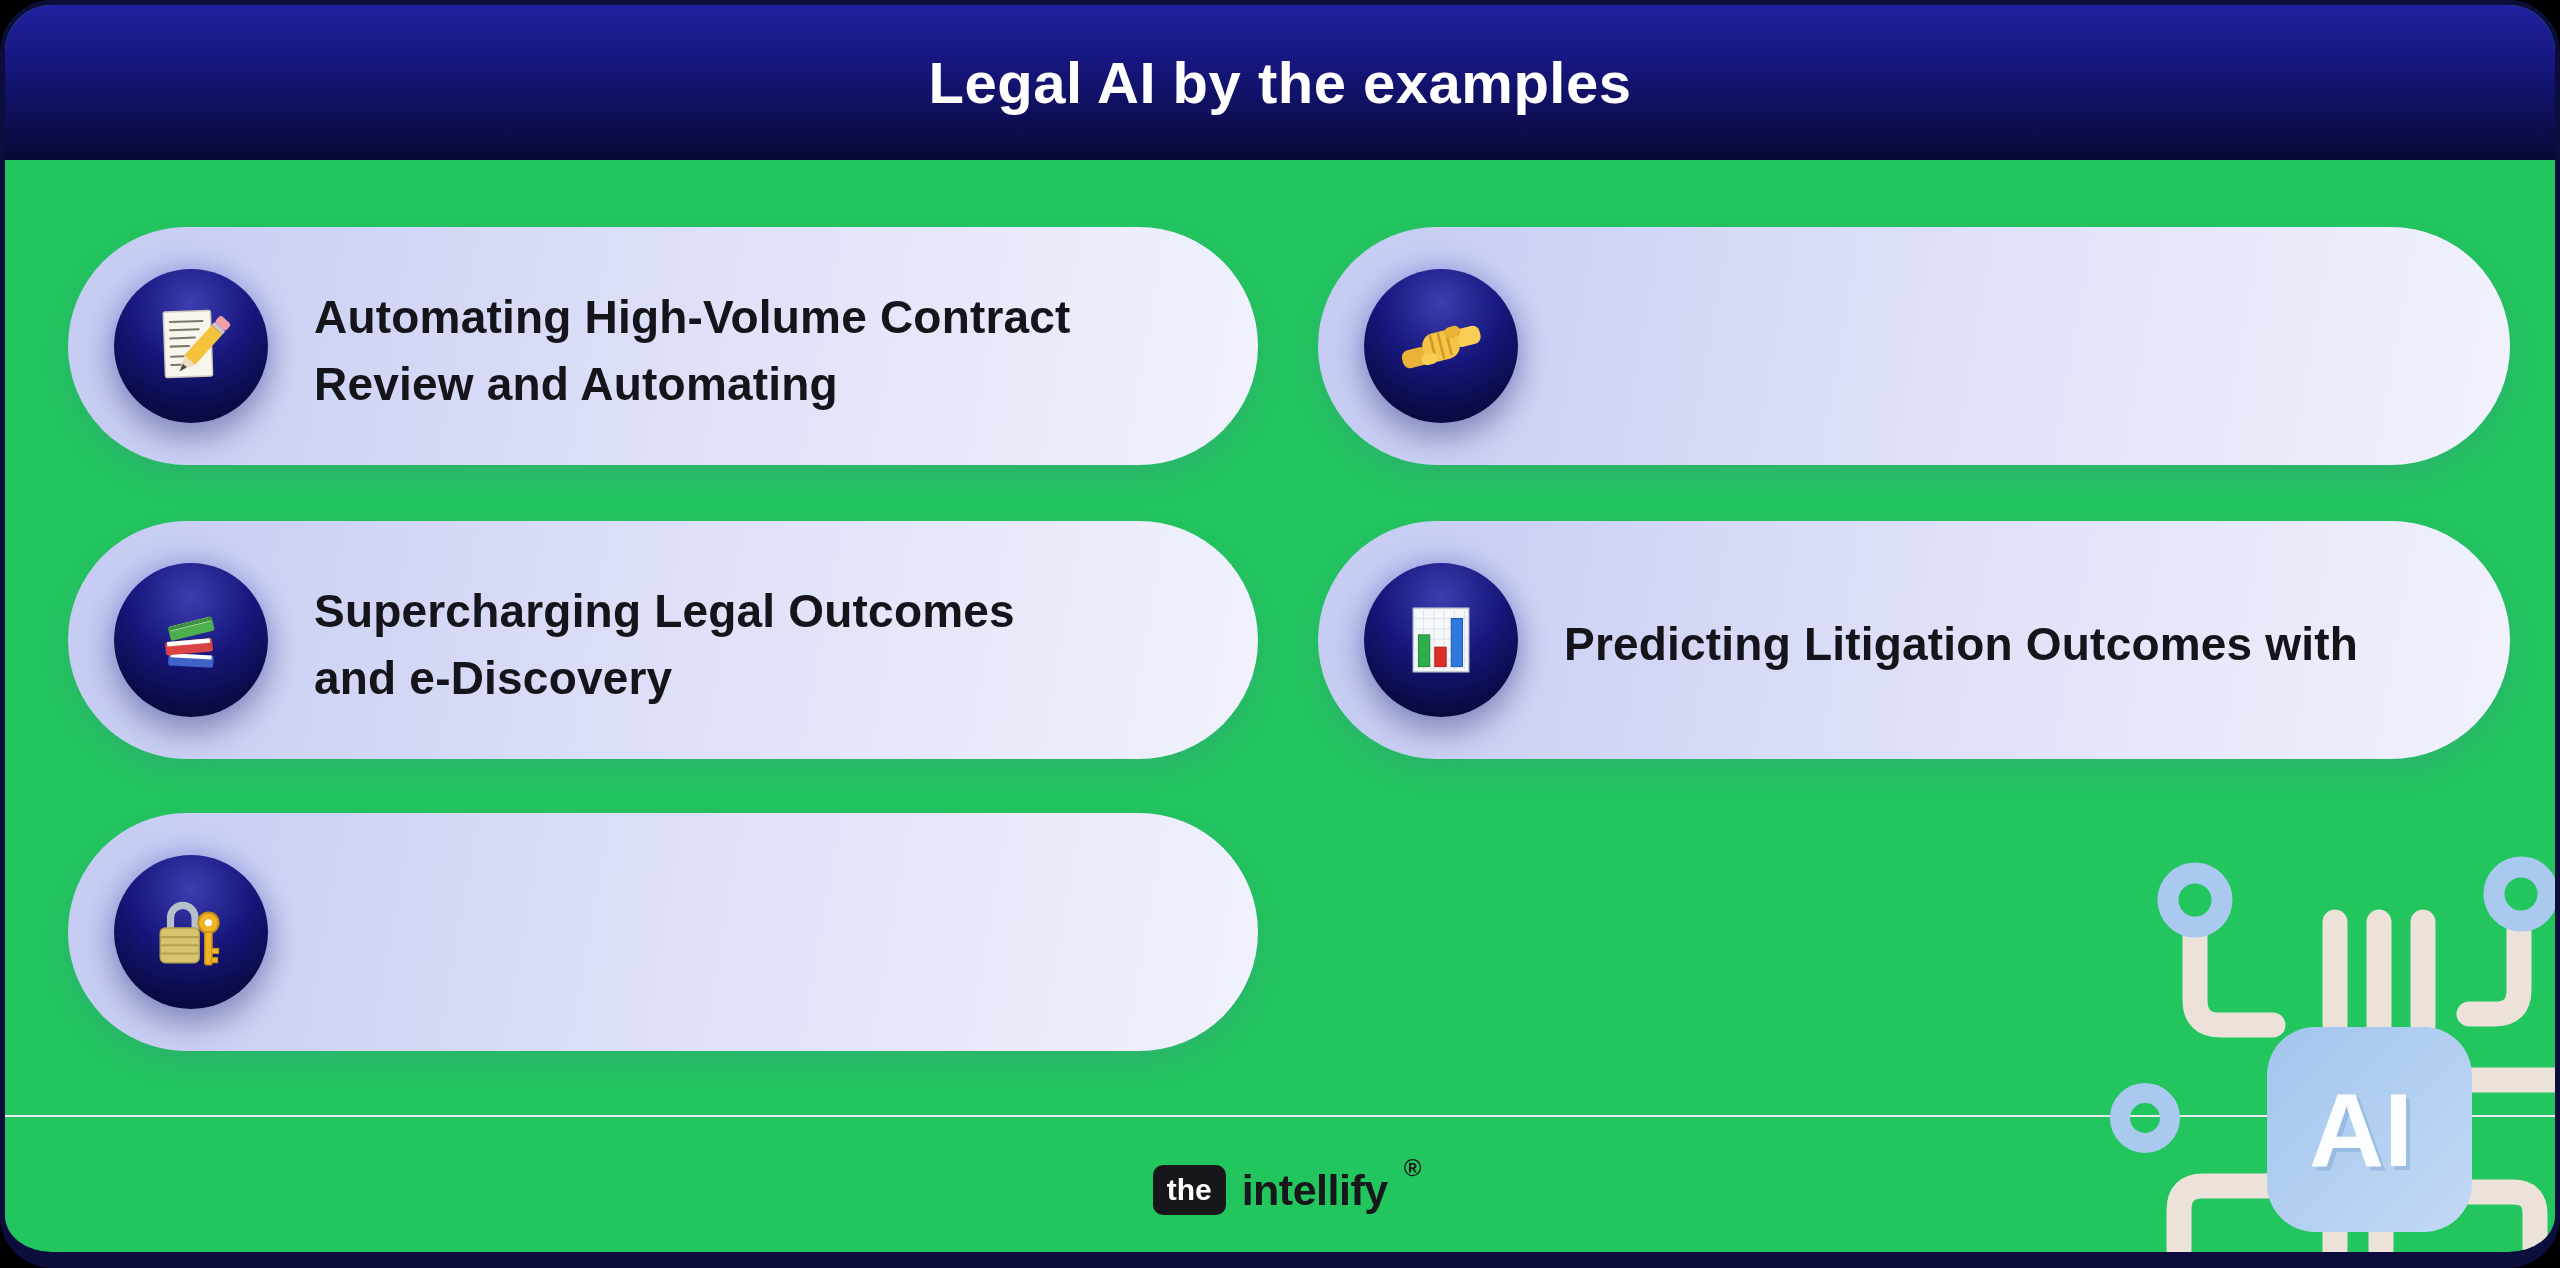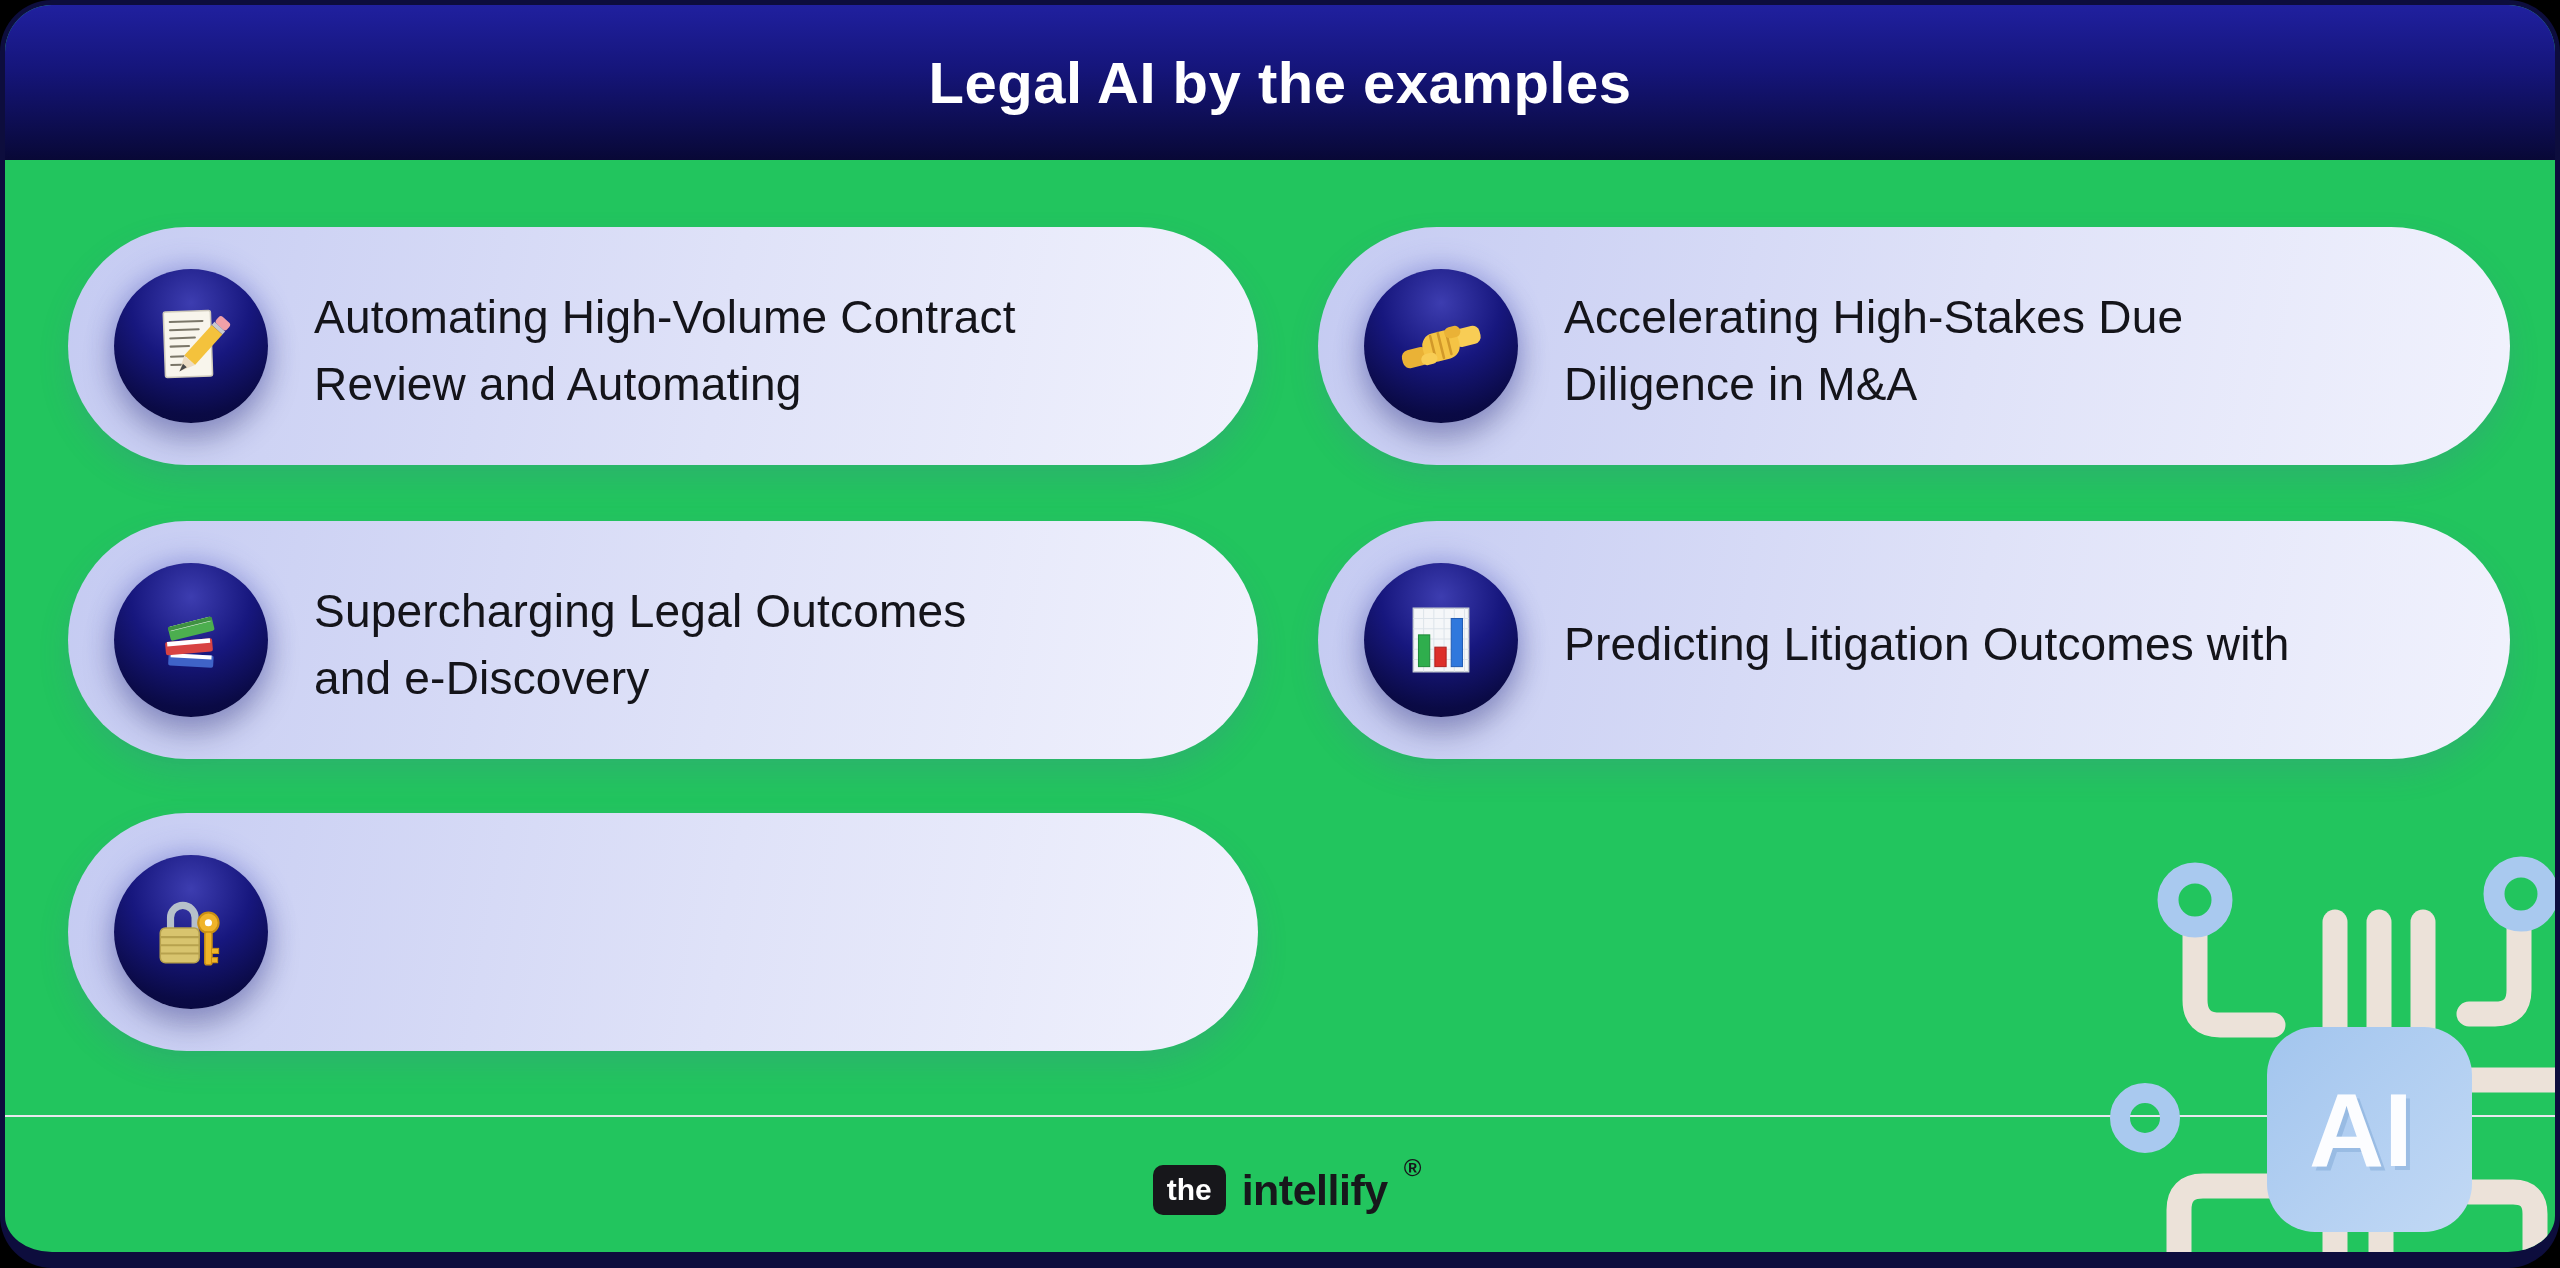--- a/index.html
+++ b/index.html
@@ -51,21 +51,21 @@
     width: 154px; height: 154px; flex: 0 0 auto;
     border-radius: 50%;
     background: radial-gradient(circle at 50% 22%, #3d3db0 0%, #17177e 42%, #0a0a45 78%, #080838 100%);
     box-shadow: 0 -4px 26px rgba(110, 120, 215, 0.45), 0 16px 30px rgba(25, 25, 90, 0.35);
     display: flex; align-items: center; justify-content: center;
   }
   .icon-circle svg { width: 86px; height: 86px; }
   .card-text {
     margin-left: 46px;
     font-size: 46px;
-    font-weight: 400;
+    font-weight: 700;
     color: #14141a;
     line-height: 1.44;
     letter-spacing: 0.2px;
     margin-top: 9px;
   }
   .card-text span { display: block; }
   
   .divider {
     position: absolute; left: 0; right: 0; top: 1110px; height: 2px;
     background: #e8e8ee; z-index: 1;
@@ -140,24 +140,20 @@
           <rect x="24" y="28" width="36" height="28" rx="12" fill="#f5c445"></rect>
           <g stroke="#d2992a" stroke-width="2.5" stroke-linecap="round">
             <path d="M34 30 V52"></path>
               <path d="M42 29 V54"></path>
               <path d="M50 30 V52"></path>
           </g>
           <rect x="20" y="46" width="16" height="11" rx="5.5" fill="#f8cd55"></rect>
           <rect x="48" y="26" width="16" height="11" rx="5.5" fill="#eab236"></rect>
         </g>
       </svg>
-    </div>
-    <div class="card-text">
-      <span>Accelerating High-Stakes Due</span>
-      <span>Diligence in M&amp;A</span>
     </div>
   </div>
 
   <div class="card pos-3">
     <div class="icon-circle">
       <svg viewBox="0 0 84 84">
         <g transform="rotate(3 42 60)">
           <rect x="20" y="56" width="44" height="12" rx="2" fill="#3f63c8"></rect>
           <rect x="22" y="56" width="40" height="4" fill="#ffffff"></rect>
         </g>

